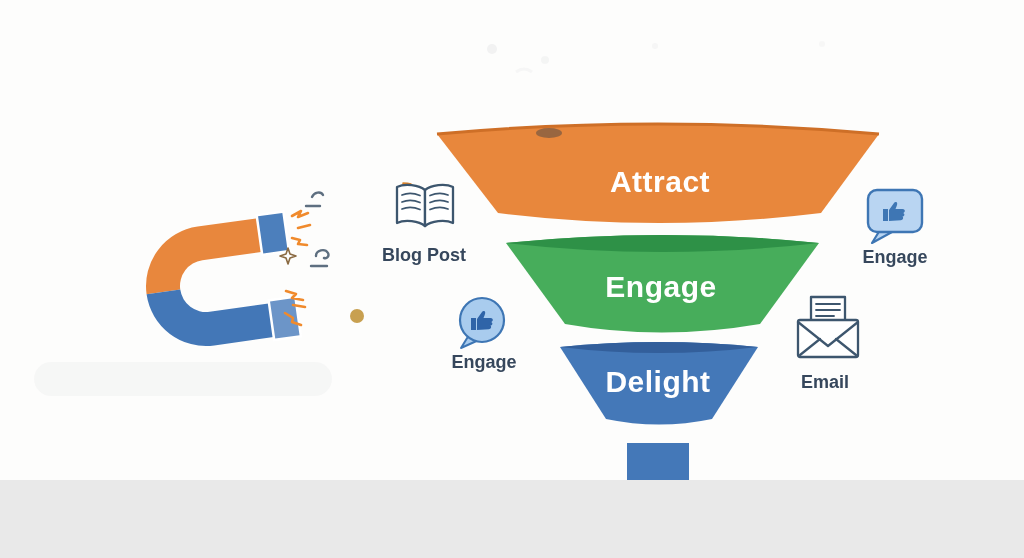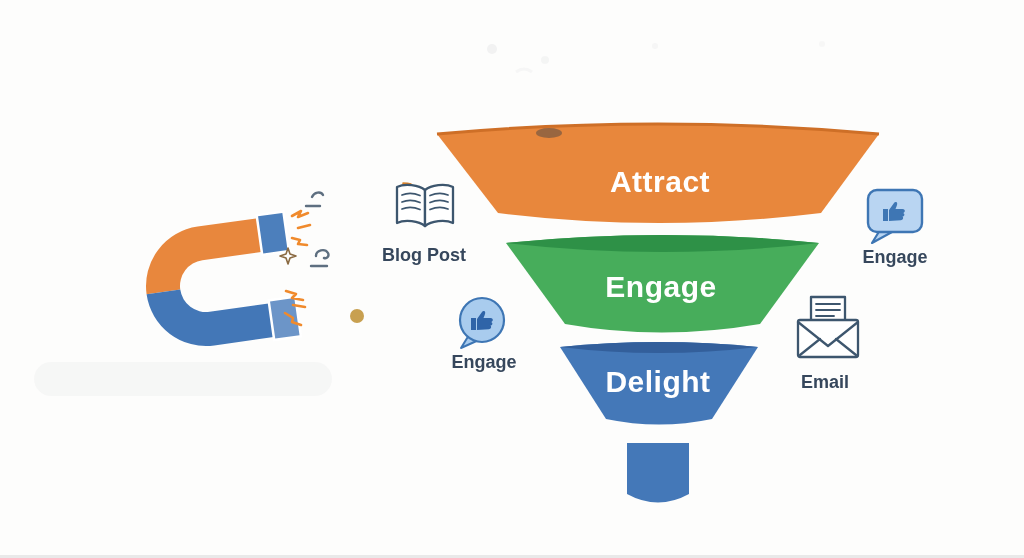--- a/index.html
+++ b/index.html
@@ -1,18 +1,18 @@
 <!DOCTYPE html>
 <html><head>
 <meta charset="utf-8">
 <style>
   html,body{margin:0;padding:0;background:#e9e9e9;}
   .canvas{
     position:relative;
-    width:1024px;height:555px;
+    width:1024px;height:480px;
     margin:0 auto;
     background:#fdfdfc;
     overflow:hidden;
     font-family:"Liberation Sans", sans-serif;
   }
   svg{position:absolute;inset:0;display:block;}
   .stage-label{
     font-family:"Liberation Sans", sans-serif;
     font-size:30px;font-weight:600;letter-spacing:.5px;
   }

